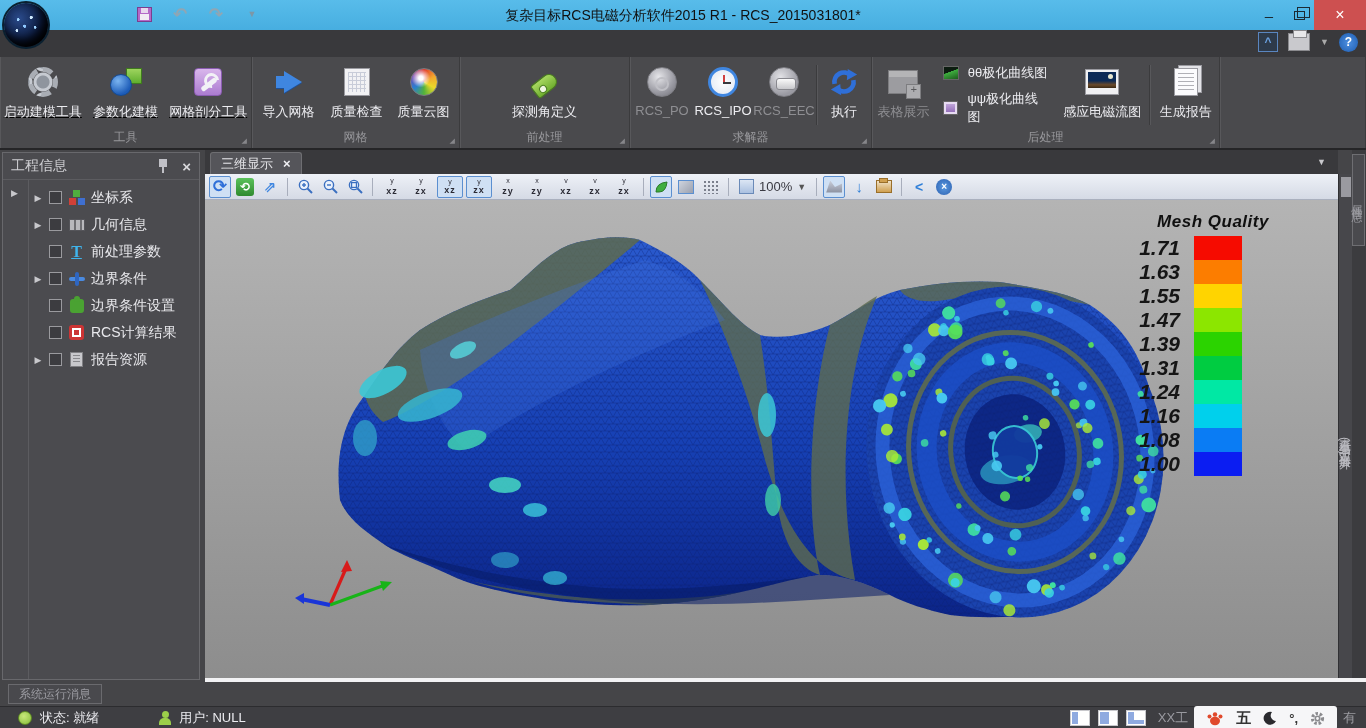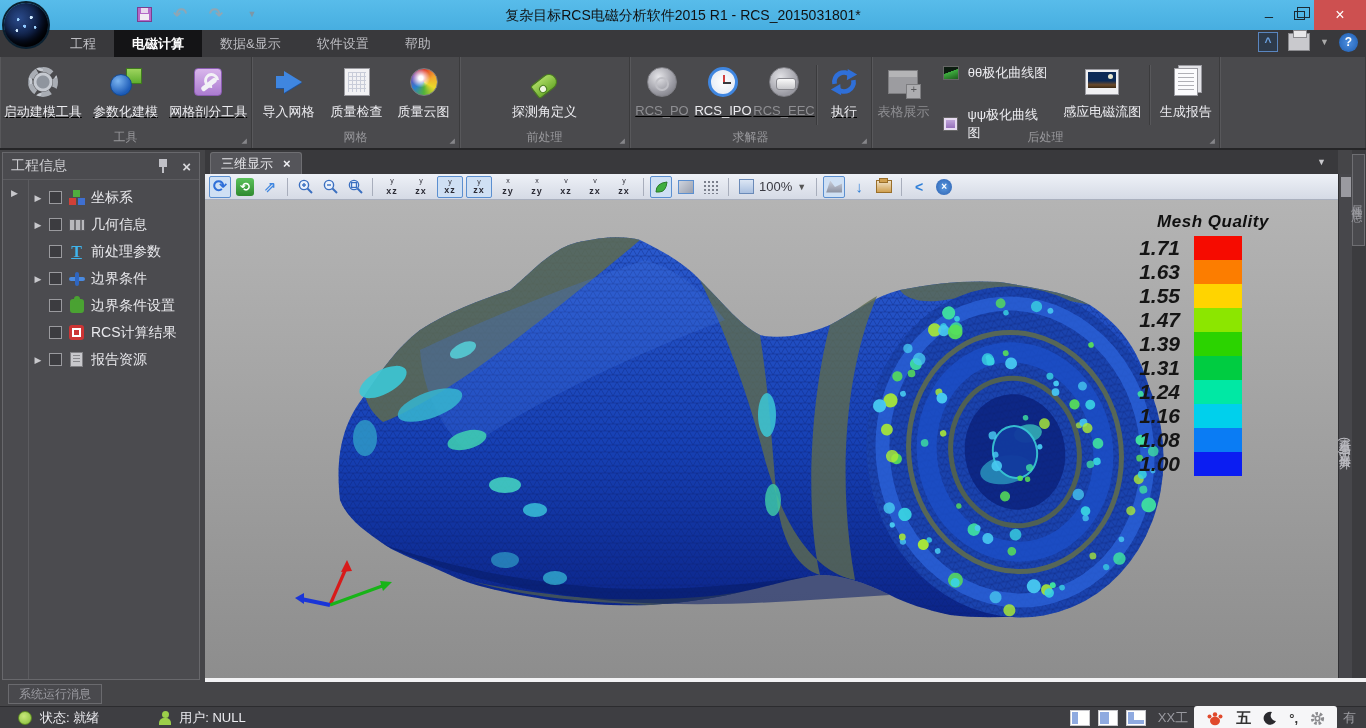--- a/index.html
+++ b/index.html
@@ -110,21 +110,21 @@
   .ic-photo { width:34px; height:26px; background:#f0f0f2; border:1px solid #9a9aa0; padding:2px; }
   .ic-photo>div { width:100%; height:16px; background:linear-gradient(#0c2a56 55%, #6b4a2a 80%, #3a2a16);
     position:relative; }
   .ic-photo>div:before { content:""; position:absolute; right:3px; top:2px; width:5px; height:5px;
     border-radius:50%; background:#e8e8d0; }
   .ic-report { width:24px; height:28px; background:#fbfbfd; border:1px solid #9a9aa0; position:relative;
     box-shadow:4px -3px 0 -1px #e3e3e7, 4px -3px 0 0 #9a9aa0; }
   .ic-report:before { content:""; position:absolute; left:3px; top:4px; right:3px; height:18px; background:
      linear-gradient(#b0b0b6 1.5px, transparent 1.5px) 0 0/100% 4px; }
   .rstack { display:flex; flex-direction:column; justify-content:center; gap:8px; padding:0 8px; }
-  .rstack-item { display:flex; align-items:center; gap:9px; font-size:13px; color:#ececf0;margin-top:16px; }
+  .rstack-item { display:flex; align-items:center; gap:9px; font-size:13px; color:#ececf0; }
   .mini-ic { width:16px; height:14px; border:1px solid #666; }
   .mini-theta { background:linear-gradient(160deg,#0c1c10 40%, #3fae3f 42%, #1c5c1c); }
   .mini-psi { background:linear-gradient(#cbb2e2,#8a62b2); box-shadow:inset 0 0 0 2px #e7dbf2; }
   
   #left-panel { position:absolute; left:2px; top:152px; width:198px; height:528px;
     background:#4b4b4f; border:1px solid #68686c; }
   #lp-header { height:26px; display:flex; align-items:center; padding:0 8px; color:#cfcfd3;
     font-size:14px; }
   #lp-header .sp { flex:1; }
   .pin-ic { width:10px; height:14px; position:relative; margin-right:14px; }
@@ -256,27 +256,20 @@
     <div class="win-btn">–</div>
     <div class="win-btn">
         <div class="restore-glyph"></div>
       </div>
     <div class="win-btn" id="btn-close">×</div>
   </div>
 </div>
 <div id="app-logo"></div>
 
 <div id="menubar">
-  <div id="menu-tabs">
-    <div class="menu-tab">工程</div>
-    <div class="menu-tab active">电磁计算</div>
-    <div class="menu-tab">数据&amp;显示</div>
-    <div class="menu-tab">软件设置</div>
-    <div class="menu-tab">帮助</div>
-  </div>
   <div id="menu-right">
     <div class="mr-up">^</div>
     <div class="mr-printer"></div>
     <div class="mr-drop">▼</div>
     <div class="mr-help">?</div>
   </div>
 </div>
 
 <div id="ribbon">
   <div class="rgroup" style="width:252px;text-decoration:underline;">
@@ -337,21 +330,21 @@
       <div class="rbtn" style="width:80px;">
         <div class="ricon">
             <div class="ic-tag"></div>
           </div>
         <div class="rlabel">探测角定义</div>
       </div>
     </div>
     <div class="rgroup-label">前处理</div>
   </div>
 
-  <div class="rgroup" style="width:242px;text-decoration:underline;">
+  <div class="rgroup" style="width:242px;">
     <div class="rgroup-items">
       <div class="rbtn disabled" style="width:60px;">
         <div class="ricon">
             <div class="ic-sphere inner"></div>
           </div>
         <div class="rlabel">RCS_PO</div>
       </div>
       <div class="rbtn" style="width:62px;">
         <div class="ricon">
             <div class="ic-clock"></div>

